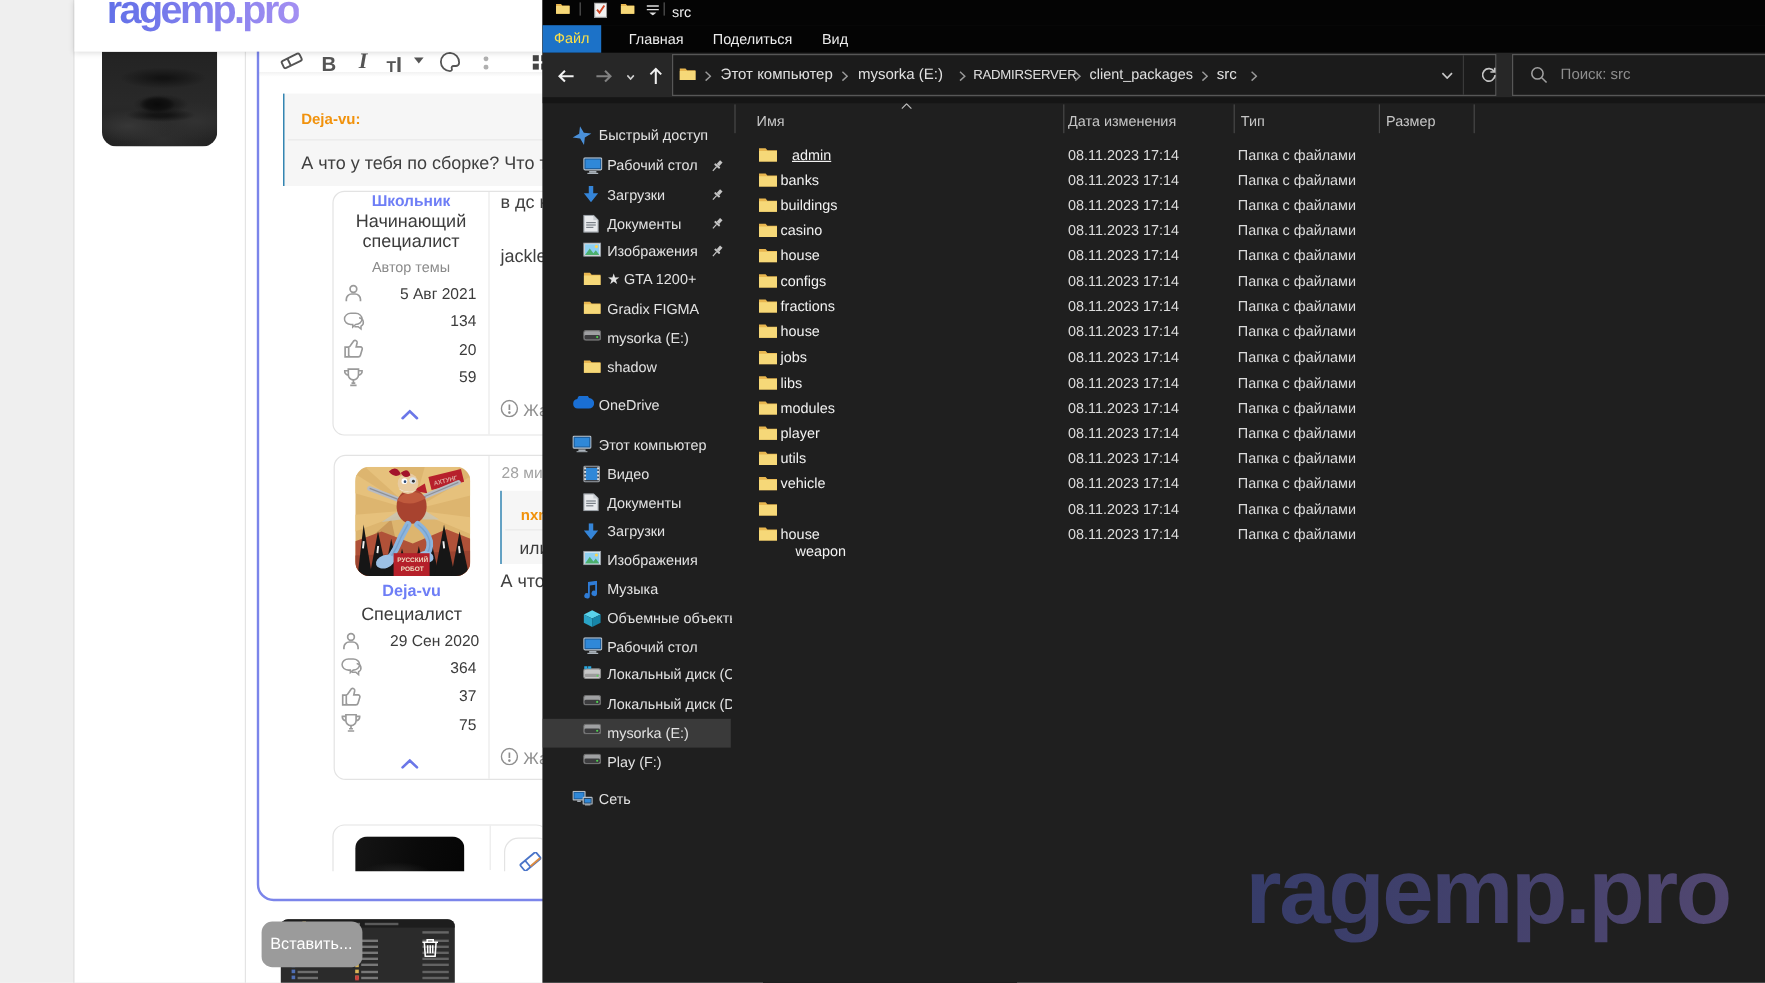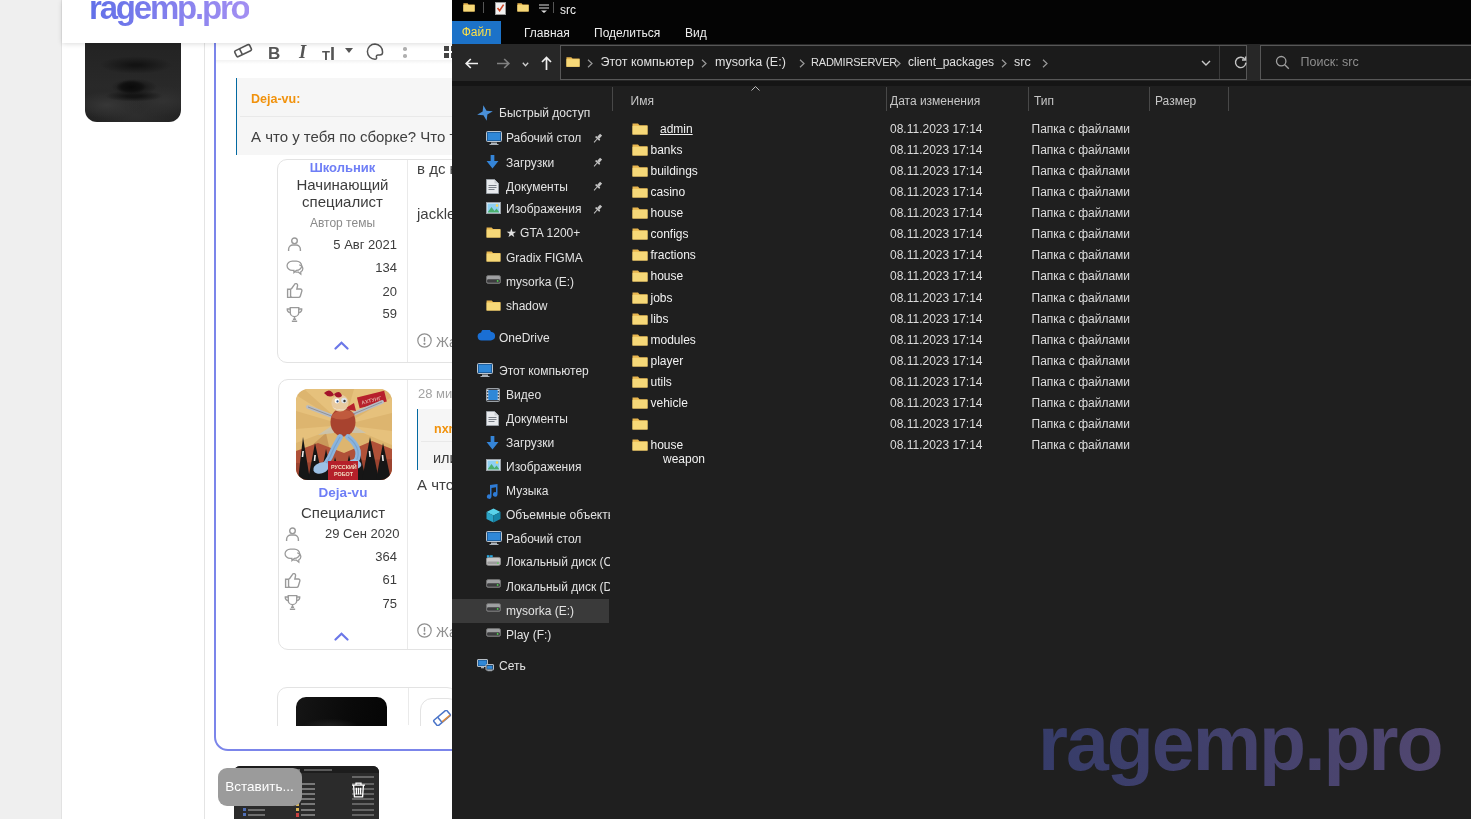--- a/index.html
+++ b/index.html
@@ -225,21 +225,21 @@
       <path d="M6 1 a5 4.4 0 0 0 0 8.8 l1.5 0 l0 2 l2.3 -2 a5 4.4 0 0 0 0 -8.8 Z"></path>
       <path d="M12.5 4.5 a4 3.6 0 0 1 1.5 6.6 l0 2.2 l-2.2 -1.8 l-3 0"></path>
     </svg>
   </div>
 <div class="stat" style="left:325px;top:549px;">364</div>
 <div class="abs" style="left:284px;top:572px;">
     <svg width="17" height="17" viewBox="0 0 16 16" fill="none" stroke="#9a9a9a" stroke-width="1.3">
       <path d="M1.5 6.8 h2.8 v7.7 H1.5 Z M4.3 13.6 l1.2 0.9 h6.3 a1.8 1.8 0 0 0 1.7 -1.3 l1.4 -4.6 a1.5 1.5 0 0 0 -1.4 -2 H10.2 l0.7 -3.2 a1.6 1.6 0 0 0 -3 -1 L5.2 6.3 l-0.9 0.5"></path>
     </svg>
   </div>
-<div class="stat" style="left:325px;top:572px;">61</div>
+<div class="stat" style="left:325px;top:572px;">37</div>
 <div class="abs" style="left:284px;top:594px;">
     <svg width="17" height="17" viewBox="0 0 16 16" fill="none" stroke="#9a9a9a" stroke-width="1.3">
       <path d="M4 1.5 h8 v4.5 a4 4 0 0 1 -8 0 Z"></path>
       <path d="M4 2.8 H1.2 a3 3 0 0 0 2.9 3.4 M12 2.8 h2.8 a3 3 0 0 1 -2.9 3.4"></path>
       <path d="M8 10 v2.5 M5.5 14.3 h5 M6.5 12.5 h3"></path>
     </svg>
   </div>
 <div class="stat" style="left:325px;top:596px;">75</div>
 <div class="abs" style="left:334px;top:632px;">
     <svg width="15" height="9" viewBox="0 0 15 9" fill="none" stroke="#6b77e8" stroke-width="2.2" stroke-linecap="round">

